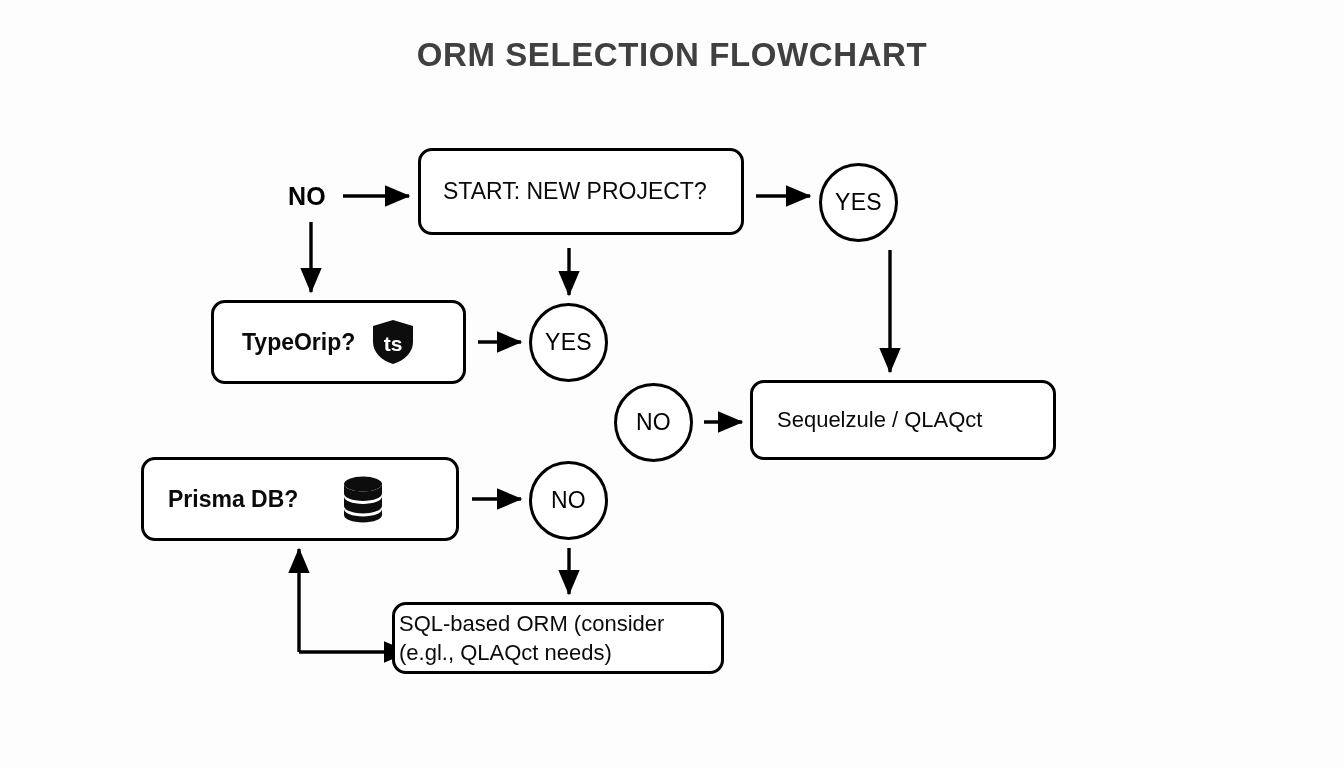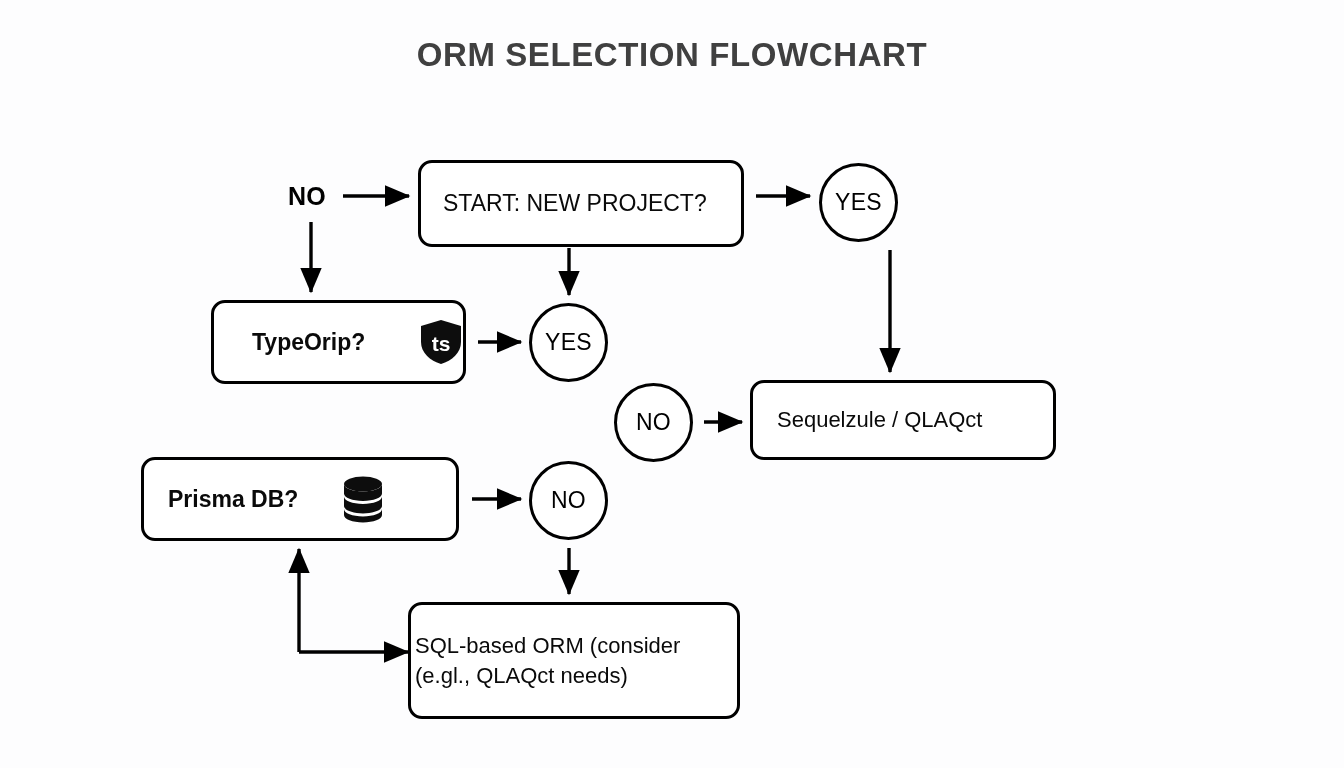--- a/index.html
+++ b/index.html
@@ -83,32 +83,32 @@
   }
   
   .icon {
     display: inline-flex;
     align-items: center;
     justify-content: center;
     flex: 0 0 auto;
   }
 
   
-  #node-start      { left: 418px; top: 160px; width: 326px;  height: 87px;  padding-left: 22px; }
+  #node-start      { left: 418px; top: 148px; width: 326px;  height: 87px;  padding-left: 22px; }
   #node-start .label { font-size: 23px; }
 
-  #node-typeorm    { left: 211px; top: 300px; width: 255px;  height: 84px;  padding-left: 38px; justify-content: space-between; }
+  #node-typeorm    { left: 211px; top: 300px; width: 255px;  height: 84px;  padding-left: 28px; }
   #node-typeorm .label { font-weight: 700; font-size: 23px; }
 
   #node-sequelize  { left: 750px; top: 380px; width: 306px;  height: 80px;  padding-left: 24px; }
 
   #node-legacy     { left: 141px; top: 457px; width: 318px;  height: 84px;  padding-left: 24px; }
   #node-legacy .label { font-weight: 700; font-size: 23px; }
 
-  #node-sql        { left: 408px; top: 602px; width: 332px;  height: 117px; padding-left: 4px; }
+  #node-sql        { left: 392px; top: 602px; width: 332px;  height: 72px; padding-left: 4px; }
 
   #circle-yes-1    { left: 819px; top: 163px; width: 79px;  height: 79px; }
   #circle-yes-2    { left: 529px; top: 303px; width: 79px;  height: 79px; }
   #circle-no-1     { left: 614px; top: 383px; width: 79px;  height: 79px; }
   #circle-no-2     { left: 529px; top: 461px; width: 79px;  height: 79px; }
 
   #label-no-start  { left: 288px; top: 182px; }
 </style>
 </head>
 <body>

